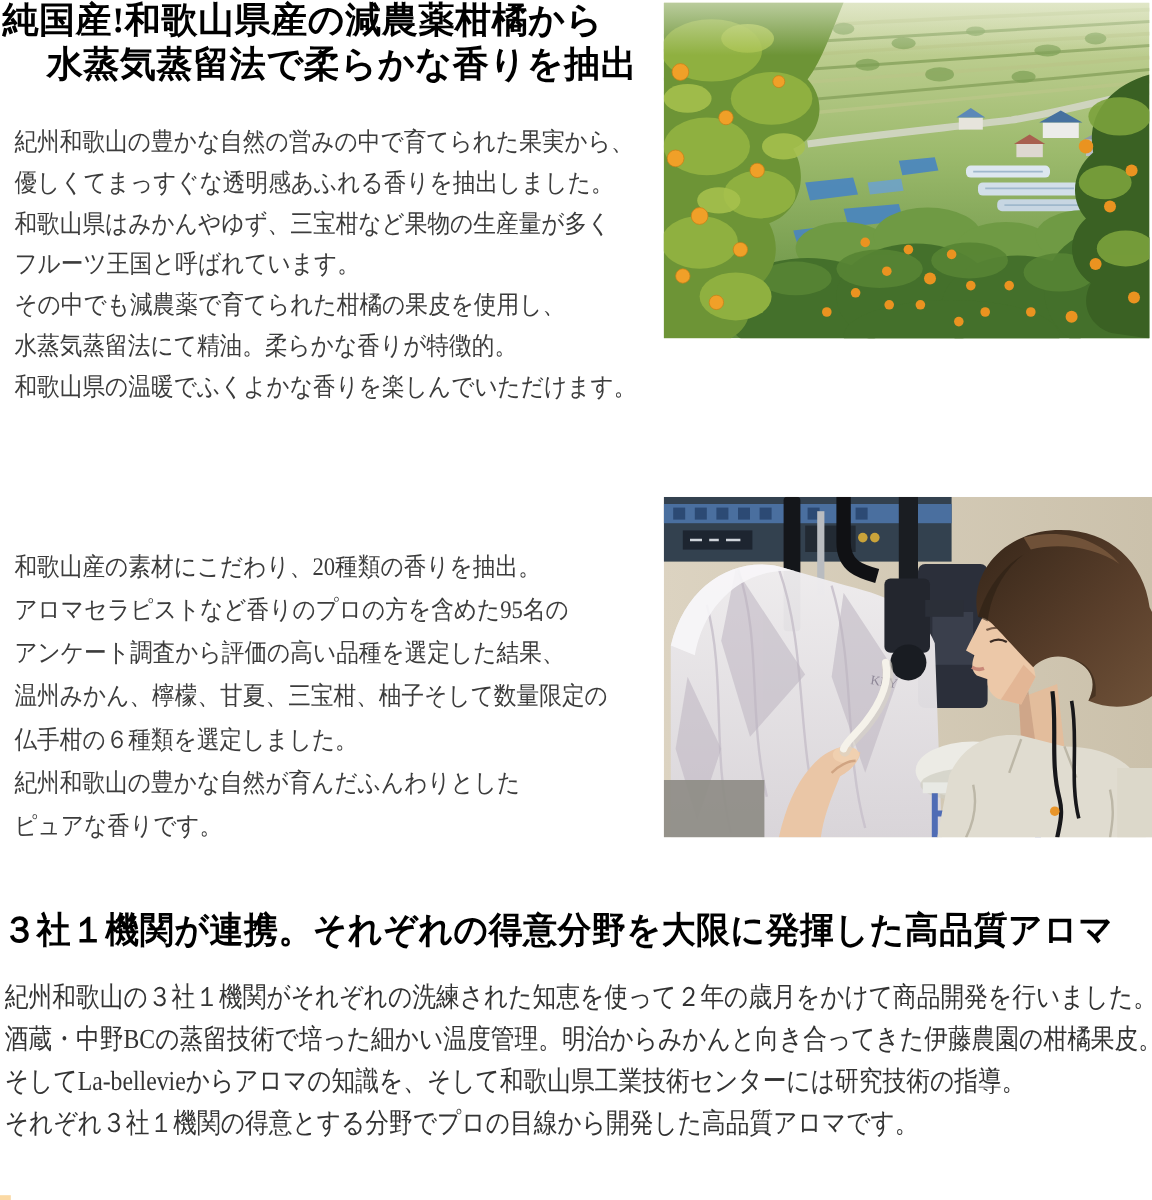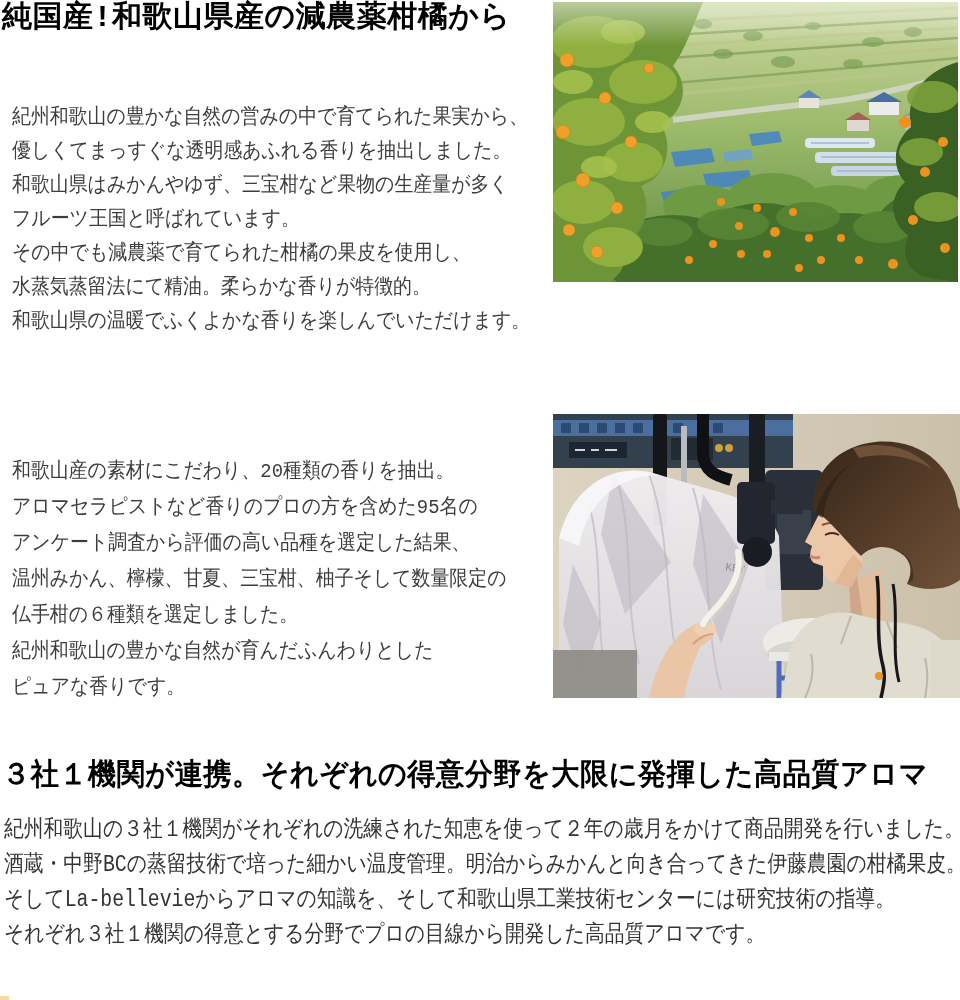--- a/index.html
+++ b/index.html
@@ -1,18 +1,18 @@
 <!DOCTYPE html>
 <html lang="ja"><head>
 <meta charset="utf-8">
 <style>
   html,body{margin:0;padding:0;background:#ffffff;}
   #canvas{
     position:relative;width:960px;height:1000px;background:#ffffff;overflow:hidden;
-    font-family:Liberation Mono, monospace;
+    font-family:Liberation Serif, serif;
   }
   .abs{position:absolute;}
   .h-line{
     font-size:30px;font-weight:bold;color:#000;line-height:36px;white-space:nowrap;
     letter-spacing:0.5px;
   }
   .p-block{transform-origin:0 0;}
   .p-line{color:#3c3c3c;white-space:nowrap;}
   .p1 .p-line,.p2 .p-line{font-size:21px;line-height:34px;}
   .p2 .p-line{line-height:36px;}
@@ -22,20 +22,21 @@
   .photo svg{display:block;}
   #bottom-sliver{position:absolute;left:0;top:996px;width:9px;height:4px;background:#fbd9a4;}
 </style>
 </head>
 <body>
 
 <div id="canvas">
 
   <div class="abs" style="left:2px;top:0px;">
     <div class="h-line">純国産!和歌山県産の減農薬柑橘から</div>
+    <div class="h-line indent">水蒸気蒸留法で柔らかな香りを抽出</div>
   </div>
 
   <div class="abs p-block p1" style="left:12px;top:101px;transform:scaleX(0.9);">
     <div class="p-line">紀州和歌山の豊かな自然の営みの中で育てられた果実から、</div>
     <div class="p-line">優しくてまっすぐな透明感あふれる香りを抽出しました。</div>
     <div class="p-line">和歌山県はみかんやゆず、三宝柑など果物の生産量が多く</div>
     <div class="p-line">フルーツ王国と呼ばれています。</div>
     <div class="p-line">その中でも減農薬で育てられた柑橘の果皮を使用し、</div>
     <div class="p-line">水蒸気蒸留法にて精油。柔らかな香りが特徴的。</div>
     <div class="p-line">和歌山県の温暖でふくよかな香りを楽しんでいただけます。</div>

